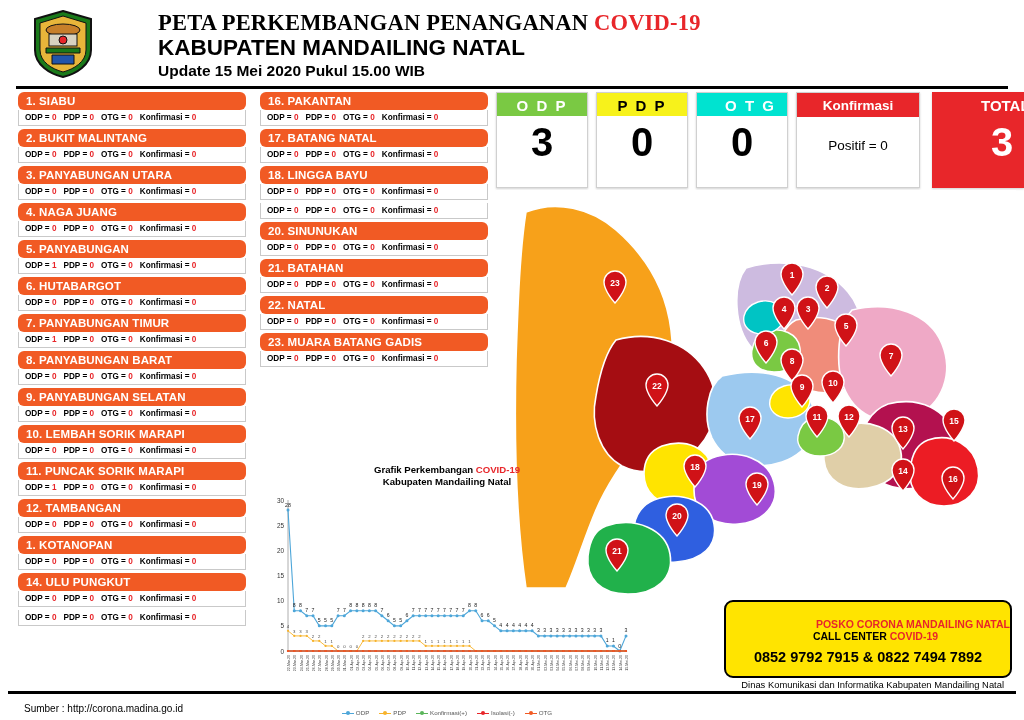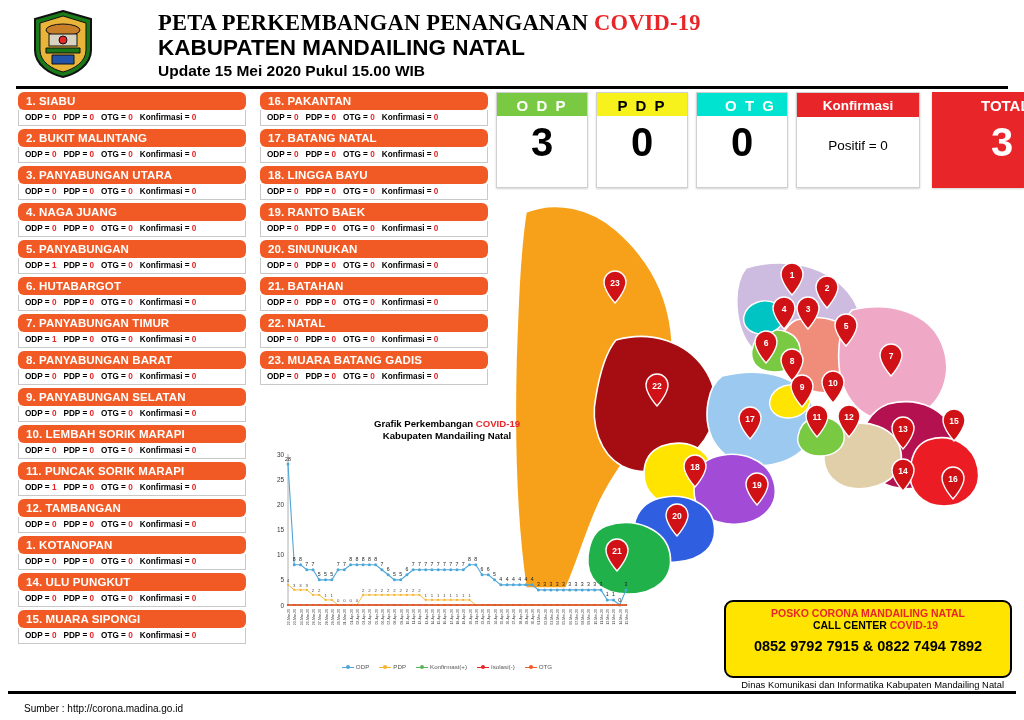--- a/index.html
+++ b/index.html
@@ -64,34 +64,34 @@
   .legend .k { color:#e8262a; font-weight:bold; }
   .legend .t { color:#000; }
 
   
   .map { position:absolute; left:496px; top:190px; width:520px; height:420px; }
   .map svg { display:block; }
   .pin-label { font-size:8.5px; font-weight:bold; fill:#fff; text-anchor:middle; }
 
   
   .chart { position:absolute; left:262px; top:418px; width:370px; height:282px; }
-  .chart-title { text-align:center; font-size:9.6px; font-weight:bold; color:#000; line-height:1.25; }
+  .chart-title { text-align:center; font-size:9.6px; font-weight:bold; color:#000; line-height:1.25;margin-top:46px; }
   .chart-title .red { color:#e8262a; }
   .chart-area { position:relative; margin-top:4px; height:215px; }
   .chart-area svg { display:block; }
   .chart-legend { display:flex; justify-content:center; gap:10px; font-size:6.2px; color:#555; margin-top:2px; }
   .chart-legend i { display:inline-block; width:12px; height:1px; background:#4da6d9; vertical-align:middle; margin-right:2px; position:relative; }
   .chart-legend i::after { content:""; position:absolute; left:4px; top:-2px; width:4px; height:4px; border-radius:50%; background:inherit; }
 
   
   .posko {
     position:absolute; left:724px; top:600px; width:288px; height:78px;
     background:#ffe400; border:2px solid #000; border-radius:9px; text-align:center;
   }
-  .posko .l1 { font-size:10.5px; font-weight:bold; color:#e8262a; margin-top:5px; }
+  .posko .l1 { font-size:10.5px; font-weight:bold; color:#e8262a; margin-top:16px;text-align:right; }
   .posko .l2 { font-size:10.5px; font-weight:bold; color:#000;padding-left:15px; }
   .posko .l2 .red { color:#e8262a; }
   .posko .l3 { font-size:14.5px; font-weight:bold; color:#000; margin-top:7px; }
 
   
   .foot-hr { position:absolute; left:8px; right:8px; bottom:26px; height:3px; background:#000; }
   .foot-left { position:absolute; left:24px; bottom:6px; font-size:10px; color:#000; }
   .foot-right { position:absolute; right:20px; bottom:30px; font-size:9.4px; color:#000; }
 </style>
 </head>
@@ -171,40 +171,38 @@
         </div>
       <div class="kec">
           <div class="kec-name">1. KOTANOPAN</div>
           <div class="kec-stats"><span><b>ODP =</b> <b class="vn">0</b></span><span><b>PDP =</b> <b class="vn">0</b></span><span><b>OTG =</b> <b class="vn">0</b></span><span><b>Konfirmasi =</b> <b class="vn">0</b></span></div>
         </div>
       <div class="kec">
           <div class="kec-name">14. ULU PUNGKUT</div>
           <div class="kec-stats"><span><b>ODP =</b> <b class="vn">0</b></span><span><b>PDP =</b> <b class="vn">0</b></span><span><b>OTG =</b> <b class="vn">0</b></span><span><b>Konfirmasi =</b> <b class="vn">0</b></span></div>
         </div>
       <div class="kec">
-          <div class="kec-name">15. MUARA SIPONGI</div>
           <div class="kec-stats"><span><b>ODP =</b> <b class="vn">0</b></span><span><b>PDP =</b> <b class="vn">0</b></span><span><b>OTG =</b> <b class="vn">0</b></span><span><b>Konfirmasi =</b> <b class="vn">0</b></span></div>
         </div>
     </div>
 
     <div class="col c2">
       <div class="kec">
           <div class="kec-name">16. PAKANTAN</div>
           <div class="kec-stats"><span><b>ODP =</b> <b class="vn">0</b></span><span><b>PDP =</b> <b class="vn">0</b></span><span><b>OTG =</b> <b class="vn">0</b></span><span><b>Konfirmasi =</b> <b class="vn">0</b></span></div>
         </div>
       <div class="kec">
           <div class="kec-name">17. BATANG NATAL</div>
           <div class="kec-stats"><span><b>ODP =</b> <b class="vn">0</b></span><span><b>PDP =</b> <b class="vn">0</b></span><span><b>OTG =</b> <b class="vn">0</b></span><span><b>Konfirmasi =</b> <b class="vn">0</b></span></div>
         </div>
       <div class="kec">
           <div class="kec-name">18. LINGGA BAYU</div>
           <div class="kec-stats"><span><b>ODP =</b> <b class="vn">0</b></span><span><b>PDP =</b> <b class="vn">0</b></span><span><b>OTG =</b> <b class="vn">0</b></span><span><b>Konfirmasi =</b> <b class="vn">0</b></span></div>
         </div>
       <div class="kec">
-          <div class="kec-name">19. RANTO BAEK</div>
           <div class="kec-stats"><span><b>ODP =</b> <b class="vn">0</b></span><span><b>PDP =</b> <b class="vn">0</b></span><span><b>OTG =</b> <b class="vn">0</b></span><span><b>Konfirmasi =</b> <b class="vn">0</b></span></div>
         </div>
       <div class="kec">
           <div class="kec-name">20. SINUNUKAN</div>
           <div class="kec-stats"><span><b>ODP =</b> <b class="vn">0</b></span><span><b>PDP =</b> <b class="vn">0</b></span><span><b>OTG =</b> <b class="vn">0</b></span><span><b>Konfirmasi =</b> <b class="vn">0</b></span></div>
         </div>
       <div class="kec">
           <div class="kec-name">21. BATAHAN</div>
           <div class="kec-stats"><span><b>ODP =</b> <b class="vn">0</b></span><span><b>PDP =</b> <b class="vn">0</b></span><span><b>OTG =</b> <b class="vn">0</b></span><span><b>Konfirmasi =</b> <b class="vn">0</b></span></div>
         </div>

